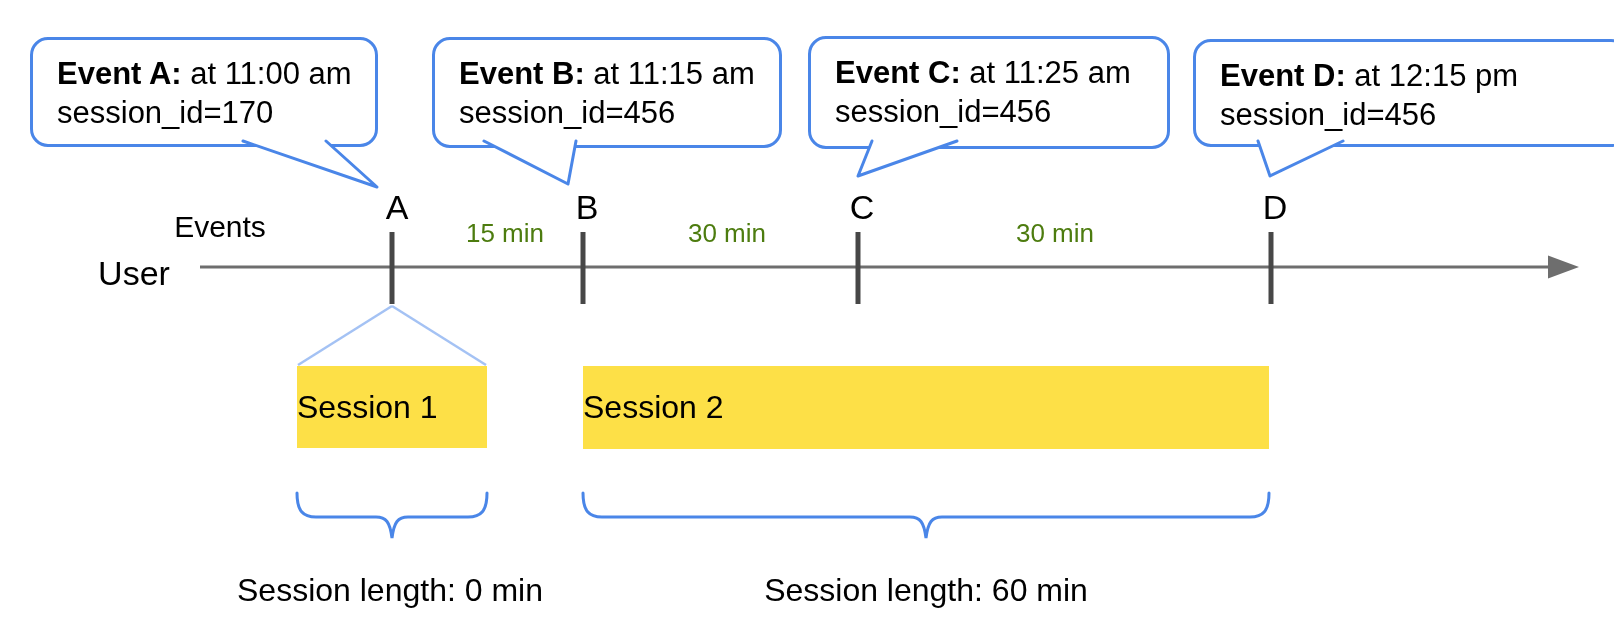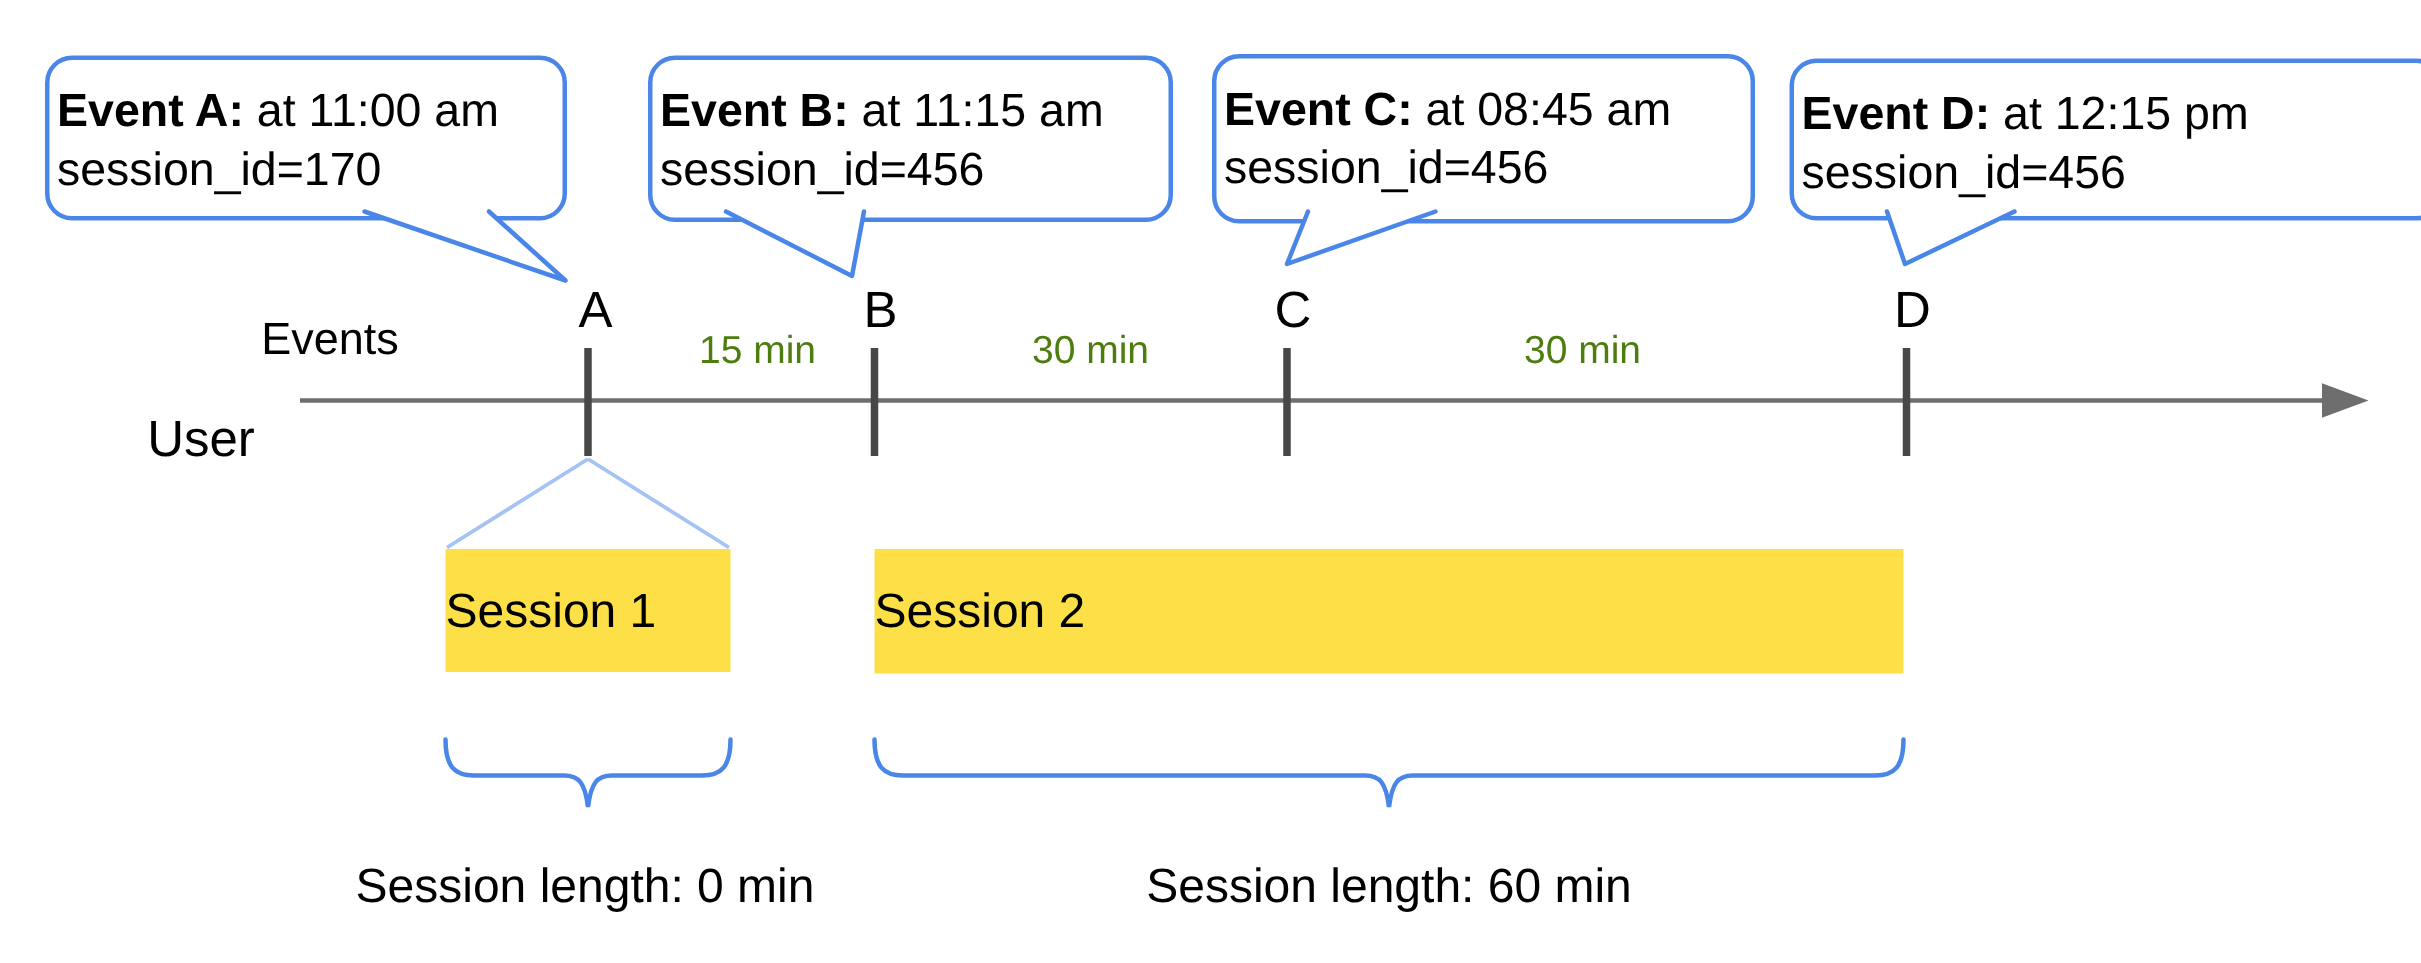--- a/index.html
+++ b/index.html
@@ -2,29 +2,29 @@
 <html><head>
 <meta charset="utf-8">
 <style>
   html,body{margin:0;padding:0;background:#fff;}
   .canvas{
     position:relative;width:1614px;height:642px;background:#ffffff;
     font-family:"Liberation Sans",sans-serif;color:#000;overflow:hidden;
   }
   .callout{
     position:absolute;background:#ffffff;border:3px solid #4a86e8;border-radius:18px;
-    box-sizing:border-box;font-size:31px;line-height:39px;padding:14px 10px 0 5px;
+    box-sizing:border-box;font-size:31px;line-height:39px;padding:14px 10px 0 24px;
     white-space:nowrap;
   }
   .callout b{font-weight:bold;}
   .lbl{position:absolute;white-space:nowrap;}
   .ctr{transform:translateX(-50%);}
   .marker{font-size:34px;}
   .axis-label{font-size:30px;}
-  .user-label{font-size:34px;margin-top:20px;}
+  .user-label{font-size:34px;}
   .interval{font-size:26px;color:#4d7c0f;}
   .session-bar{
     position:absolute;background:#fde047;display:flex;align-items:center;justify-content:flex-start;
     font-size:32px;
   }
   .length-label{font-size:32px;}
   .svg-layer{position:absolute;left:0;top:0;width:1614px;height:642px;pointer-events:none;}
 </style>
 </head>
 <body>
@@ -35,21 +35,21 @@
     <div><b>Event A:</b><span> at 11:00 am</span></div>
     <div>session_id=170</div>
   </div>
 
   <div class="callout" style="left:432px;top:37px;width:350px;height:111px;">
     <div><b>Event B:</b><span> at 11:15 am</span></div>
     <div>session_id=456</div>
   </div>
 
   <div class="callout" style="left:808px;top:36px;width:362px;height:113px;">
-    <div><b>Event C:</b><span> at 08:45 am</span></div>
+    <div><b>Event C:</b><span> at 11:25 am</span></div>
     <div>session_id=456</div>
   </div>
 
   <div class="callout" style="left:1193px;top:39px;width:436px;height:108px;">
     <div><b>Event D:</b><span> at 12:15 pm</span></div>
     <div>session_id=456</div>
   </div>
 
   <div class="lbl ctr axis-label" style="left:220px;top:190px;margin-top:20px;">Events</div>
   <div class="lbl ctr user-label" style="left:134px;top:254px;">User</div>

